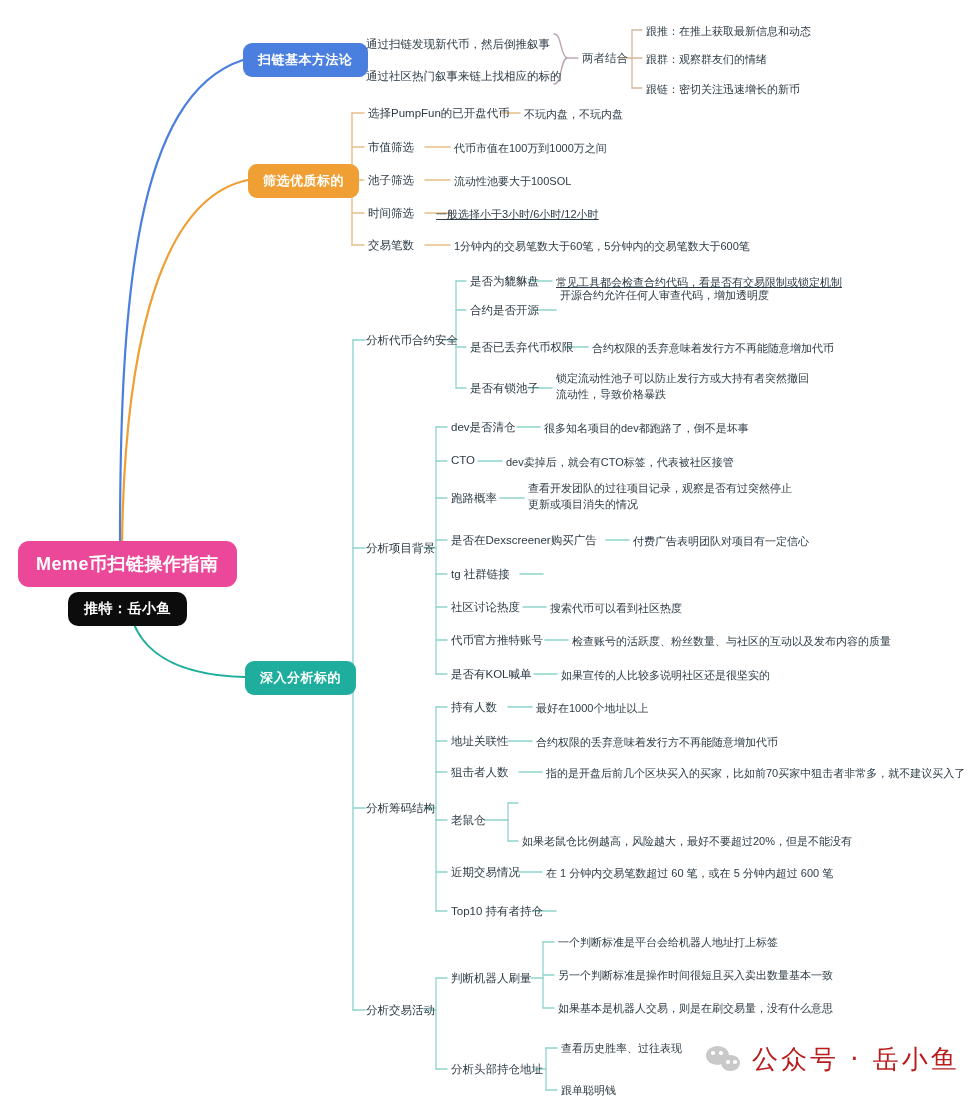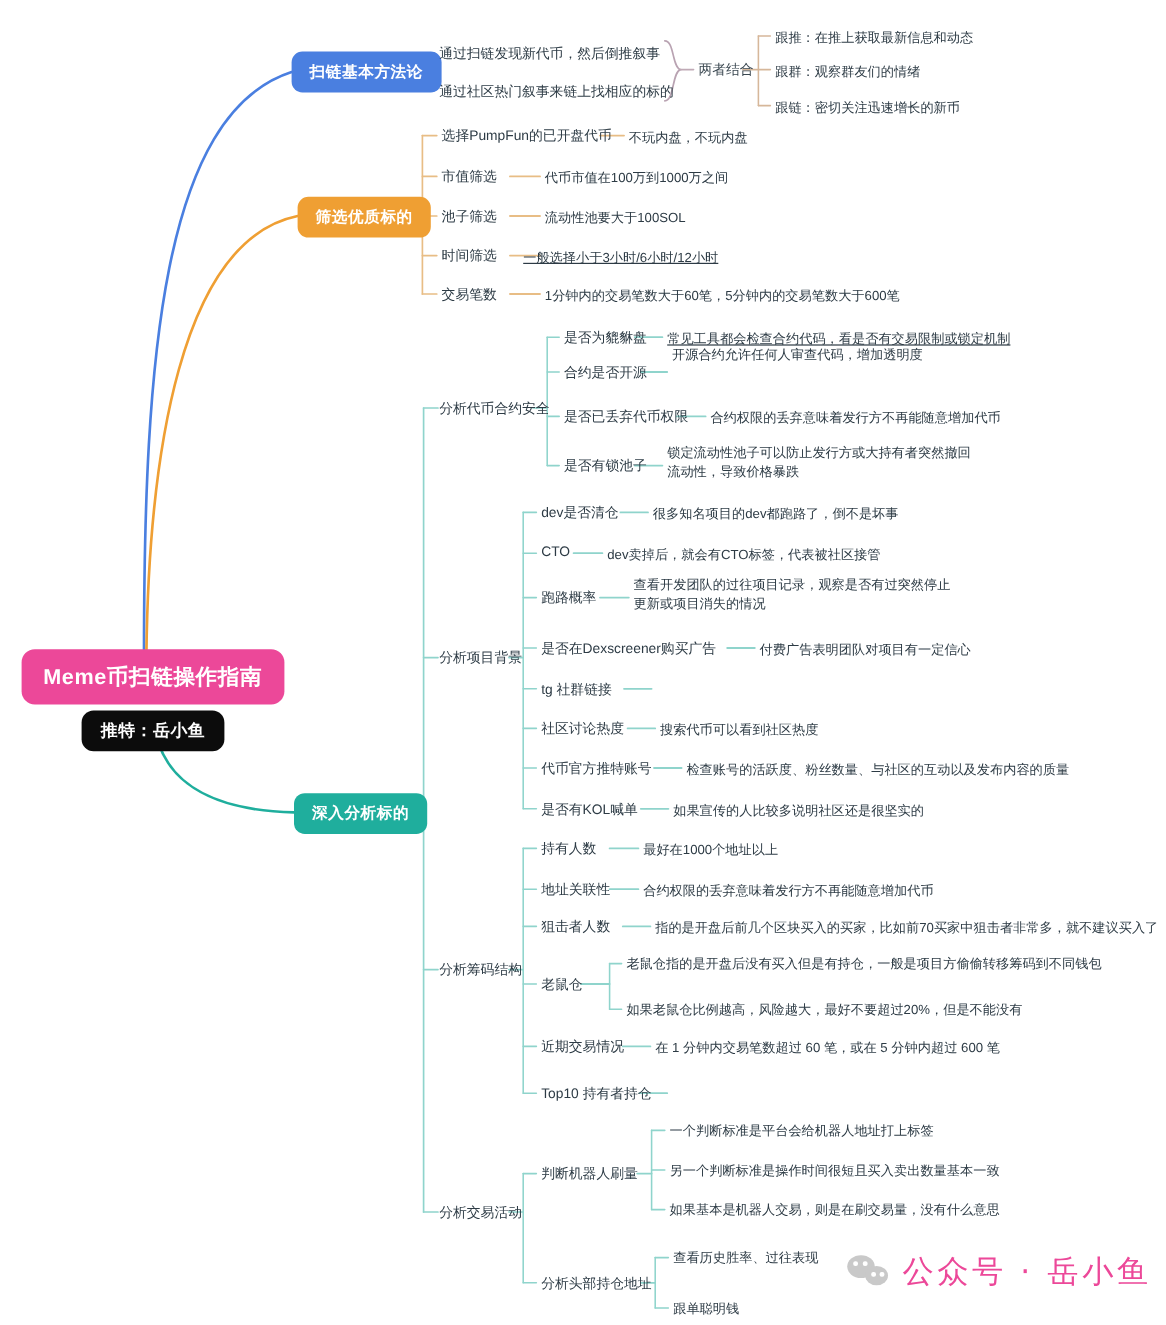--- a/index.html
+++ b/index.html
@@ -43,21 +43,21 @@
 
   .lv2 { font-size:11.5px; color:#2d3b45; }
   .lv3 { font-size:11px; color:#2d3b45; }
   .lv3.two-line { white-space:normal; line-height:1.45; }
   .lv2.mid { font-size:11.5px; color:#3a4750; }
 
   
   #watermark {
     position:absolute; left:706px; top:1042px;
     display:flex; align-items:center; gap:10px;
-    color:#ec4899; font-size:26px; letter-spacing:3px;
+    color:#b91c1c; font-size:26px; letter-spacing:3px;
     font-family:"DejaVu Sans", sans-serif;
   }
   #watermark .wx { position:relative; width:36px; height:27px; flex:0 0 auto; }
   #watermark .wx .b1, #watermark .wx .b2 {
     position:absolute; background:#c9c9c9; border-radius:50%;
   }
   #watermark .wx .b1 { width:23px; height:19px; left:0; top:0; }
   #watermark .wx .b2 { width:19px; height:16px; left:15px; top:9px; }
   #watermark .wx .d {
     position:absolute; background:#fff; border-radius:50%; width:3.5px; height:3.5px;
@@ -225,21 +225,20 @@
   <div class="node lv2" style="left:451px; top:700px;">持有人数</div>
   <div class="node lv3" style="left:536px; top:701px;">最好在1000个地址以上</div>
 
   <div class="node lv2" style="left:451px; top:734px;">地址关联性</div>
   <div class="node lv3" style="left:536px; top:735px;">合约权限的丢弃意味着发行方不再能随意增加代币</div>
 
   <div class="node lv2" style="left:451px; top:765px;">狙击者人数</div>
   <div class="node lv3" style="left:546px; top:766px;">指的是开盘后前几个区块买入的买家，比如前70买家中狙击者非常多，就不建议买入了</div>
 
   <div class="node lv2" style="left:451px; top:813px;">老鼠仓</div>
-  <div class="node lv3" style="left:522px; top:796px;">老鼠仓指的是开盘后没有买入但是有持仓，一般是项目方偷偷转移筹码到不同钱包</div>
   <div class="node lv3" style="left:522px; top:834px;">如果老鼠仓比例越高，风险越大，最好不要超过20%，但是不能没有</div>
 
   <div class="node lv2" style="left:451px; top:865px;">近期交易情况</div>
   <div class="node lv3" style="left:546px; top:866px;">在 1 分钟内交易笔数超过 60 笔，或在 5 分钟内超过 600 笔</div>
 
   <div class="node lv2" style="left:451px; top:904px;">Top10 持有者持仓</div>
 
   <div class="node lv2" style="left:366px; top:1003px;">分析交易活动</div>
 
   <div class="node lv2" style="left:451px; top:971px;">判断机器人刷量</div>

